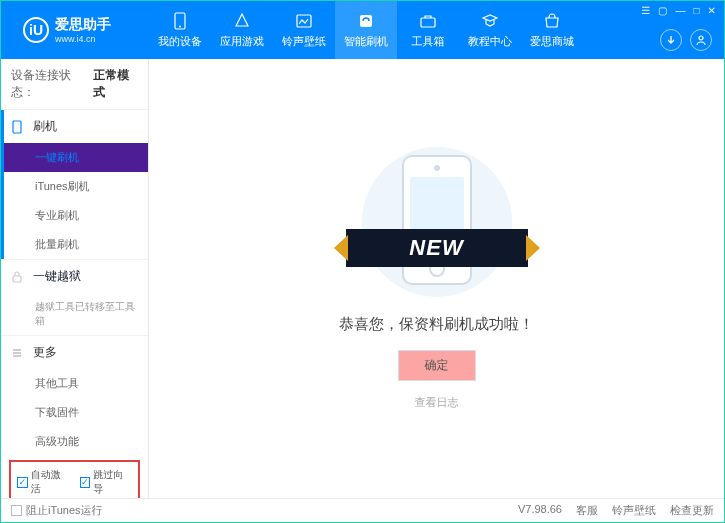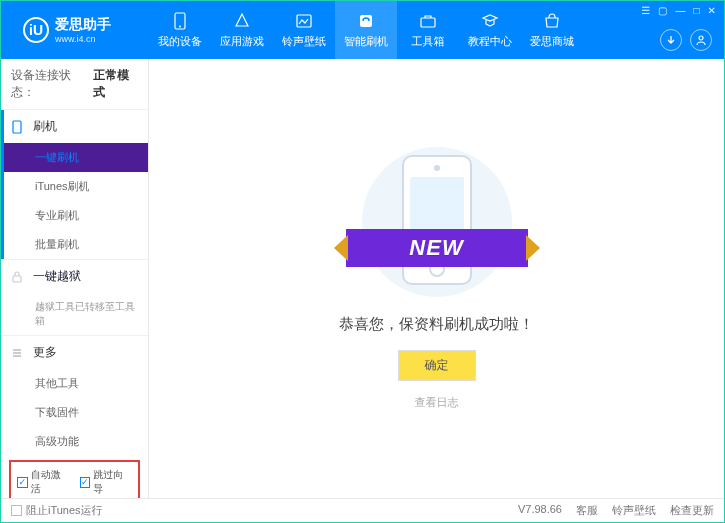--- a/index.html
+++ b/index.html
@@ -37,27 +37,27 @@
 .cb-box { width: 11px; height: 11px; border: 1px solid #0086ff; color: #0086ff; font-size: 9px; display: flex; align-items: center; justify-content: center; }
 .device-block { padding: 6px 10px; border-top: 1px solid #f0f0f0; }
 .device-name { color: #0086ff; font-weight: bold; font-size: 12px; display: flex; align-items: center; gap: 4px; }
 .main { flex: 1; display: flex; flex-direction: column; align-items: center; justify-content: center; position: relative; }
 .illus { width: 170px; height: 150px; position: relative; margin-bottom: 18px; }
 .circle-bg { width: 150px; height: 150px; border-radius: 50%; background: #eef6fb; position: absolute; left: 10px; top: 0; }
 .phone { width: 70px; height: 130px; background: #fff; border: 2px solid #d0dbe6; border-radius: 10px; position: absolute; left: 50px; top: 8px; }
 .phone::before { content: ""; position: absolute; top: 8px; left: 50%; transform: translateX(-50%); width: 6px; height: 6px; background: #d0dbe6; border-radius: 50%; }
 .phone::after { content: ""; position: absolute; bottom: 6px; left: 50%; transform: translateX(-50%); width: 12px; height: 12px; border: 2px solid #d0dbe6; border-radius: 50%; }
 .phone-screen { position: absolute; top: 20px; bottom: 24px; left: 6px; right: 6px; background: #e6f4ff; border-radius: 2px; }
-.ribbon { position: absolute; top: 82px; left: -6px; right: -6px; height: 38px; background: #6d28d9; display: flex; align-items: center; justify-content: center; }
+.ribbon { position: absolute; top: 82px; left: -6px; right: -6px; height: 38px; background: #0f172a; display: flex; align-items: center; justify-content: center; }
 .ribbon::before, .ribbon::after { content: ""; position: absolute; top: 6px; width: 0; height: 0; border-top: 13px solid transparent; border-bottom: 13px solid transparent; }
 .ribbon::before { left: -12px; border-right: 14px solid #e0a020; }
 .ribbon::after { right: -12px; border-left: 14px solid #e0a020; }
 .ribbon-text { color: #fff; font-weight: 900; font-size: 22px; font-style: italic; letter-spacing: 1px; text-shadow: 0 1px 0 rgba(0,0,0,0.15); }
 .success-text { font-size: 15px; color: #444; margin-bottom: 16px; }
-.ok-btn { border: 1px solid #ddd; background: #fde047; padding: 6px 26px; font-size: 12px; color: #555; cursor: pointer; margin-bottom: 14px; }
+.ok-btn { border: 1px solid #ddd; background: #fca5a5; padding: 6px 26px; font-size: 12px; color: #555; cursor: pointer; margin-bottom: 14px; }
 .view-log { font-size: 11px; color: #aaa; cursor: pointer; }
 .footer { height: 24px; border-top: 1px solid #e8e8e8; display: flex; align-items: center; justify-content: space-between; padding: 0 10px; font-size: 11px; color: #777; }
 .footer-left { display: flex; align-items: center; gap: 4px; }
 .footer-cb { width: 11px; height: 11px; border: 1px solid #bbb; }
 .footer-right { display: flex; gap: 14px; }
 .footer-right span { cursor: pointer; }
 svg { display: block; }
 </style>
 </head>
 <body>

